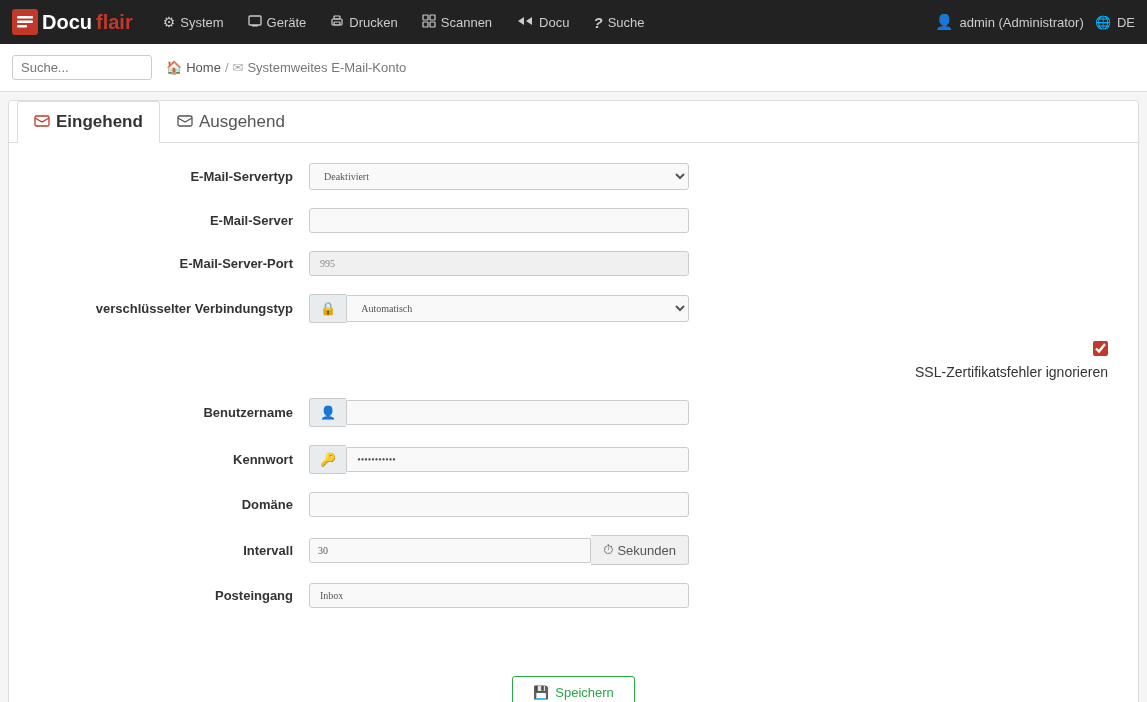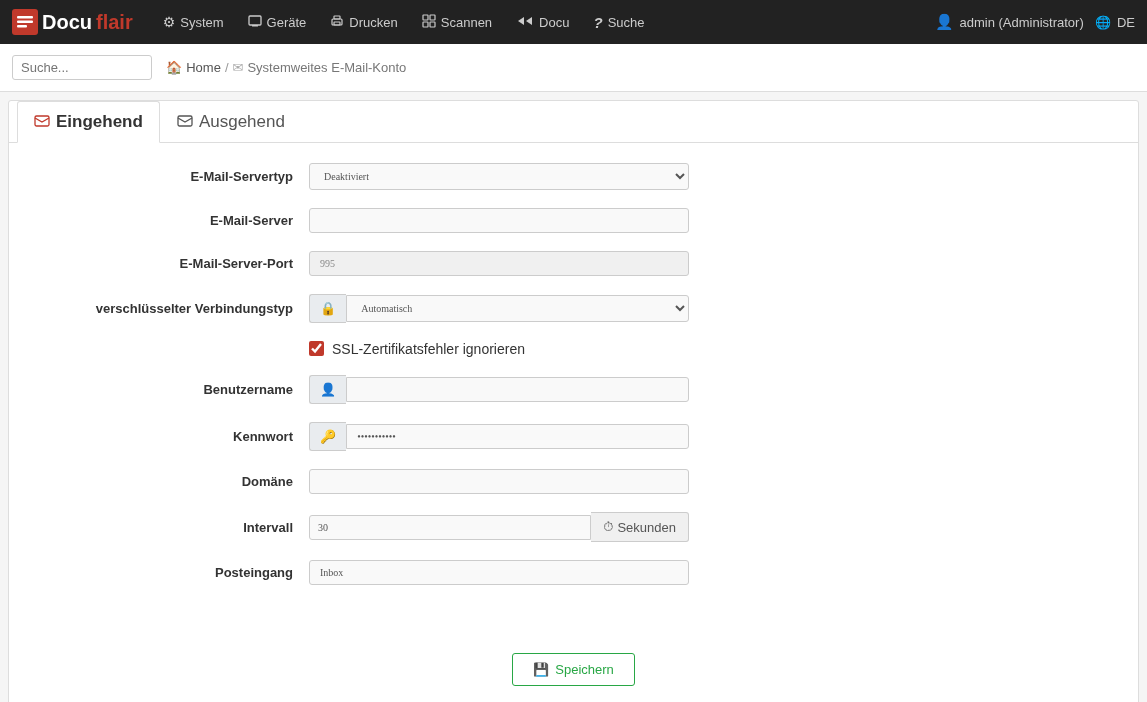--- a/index.html
+++ b/index.html
@@ -94,21 +94,21 @@
     .input-group .form-control { border-radius: 0 3px 3px 0; }
 
     .interval-group { display: flex; align-items: center; gap: 0; }
     .interval-group .form-control { border-radius: 3px 0 0 3px; flex: 1; padding-left: 8px; }
     .interval-btn {
       background: #f0f0f0; border: 1px solid #ccc; border-left: none;
       padding: 6px 12px; border-radius: 0 3px 3px 0; font-size: 13px; cursor: pointer;
       color: #555; white-space: nowrap; display: flex; align-items: center; gap: 4px;
     }
 
-    .checkbox-row { display: flex; align-items: flex-start; gap: 8px; padding-left: 270px; margin-bottom: 18px; }
+    .checkbox-row { display: flex; align-items: flex-end; gap: 8px; padding-left: 270px; margin-bottom: 18px; flex-direction: column; }
     .checkbox-row input[type=checkbox] { accent-color: #c0392b; width: 15px; height: 15px; }
 
     
     .lock-select-group { display: flex; align-items: center; gap: 0; }
     .lock-icon-box {
       background: #e9ecef; border: 1px solid #ccc; border-right: none;
       padding: 6px 10px; border-radius: 3px 0 0 3px; font-size: 13px; color: #666;
     }
     .lock-select-group select { border-radius: 0 3px 3px 0; }
 

